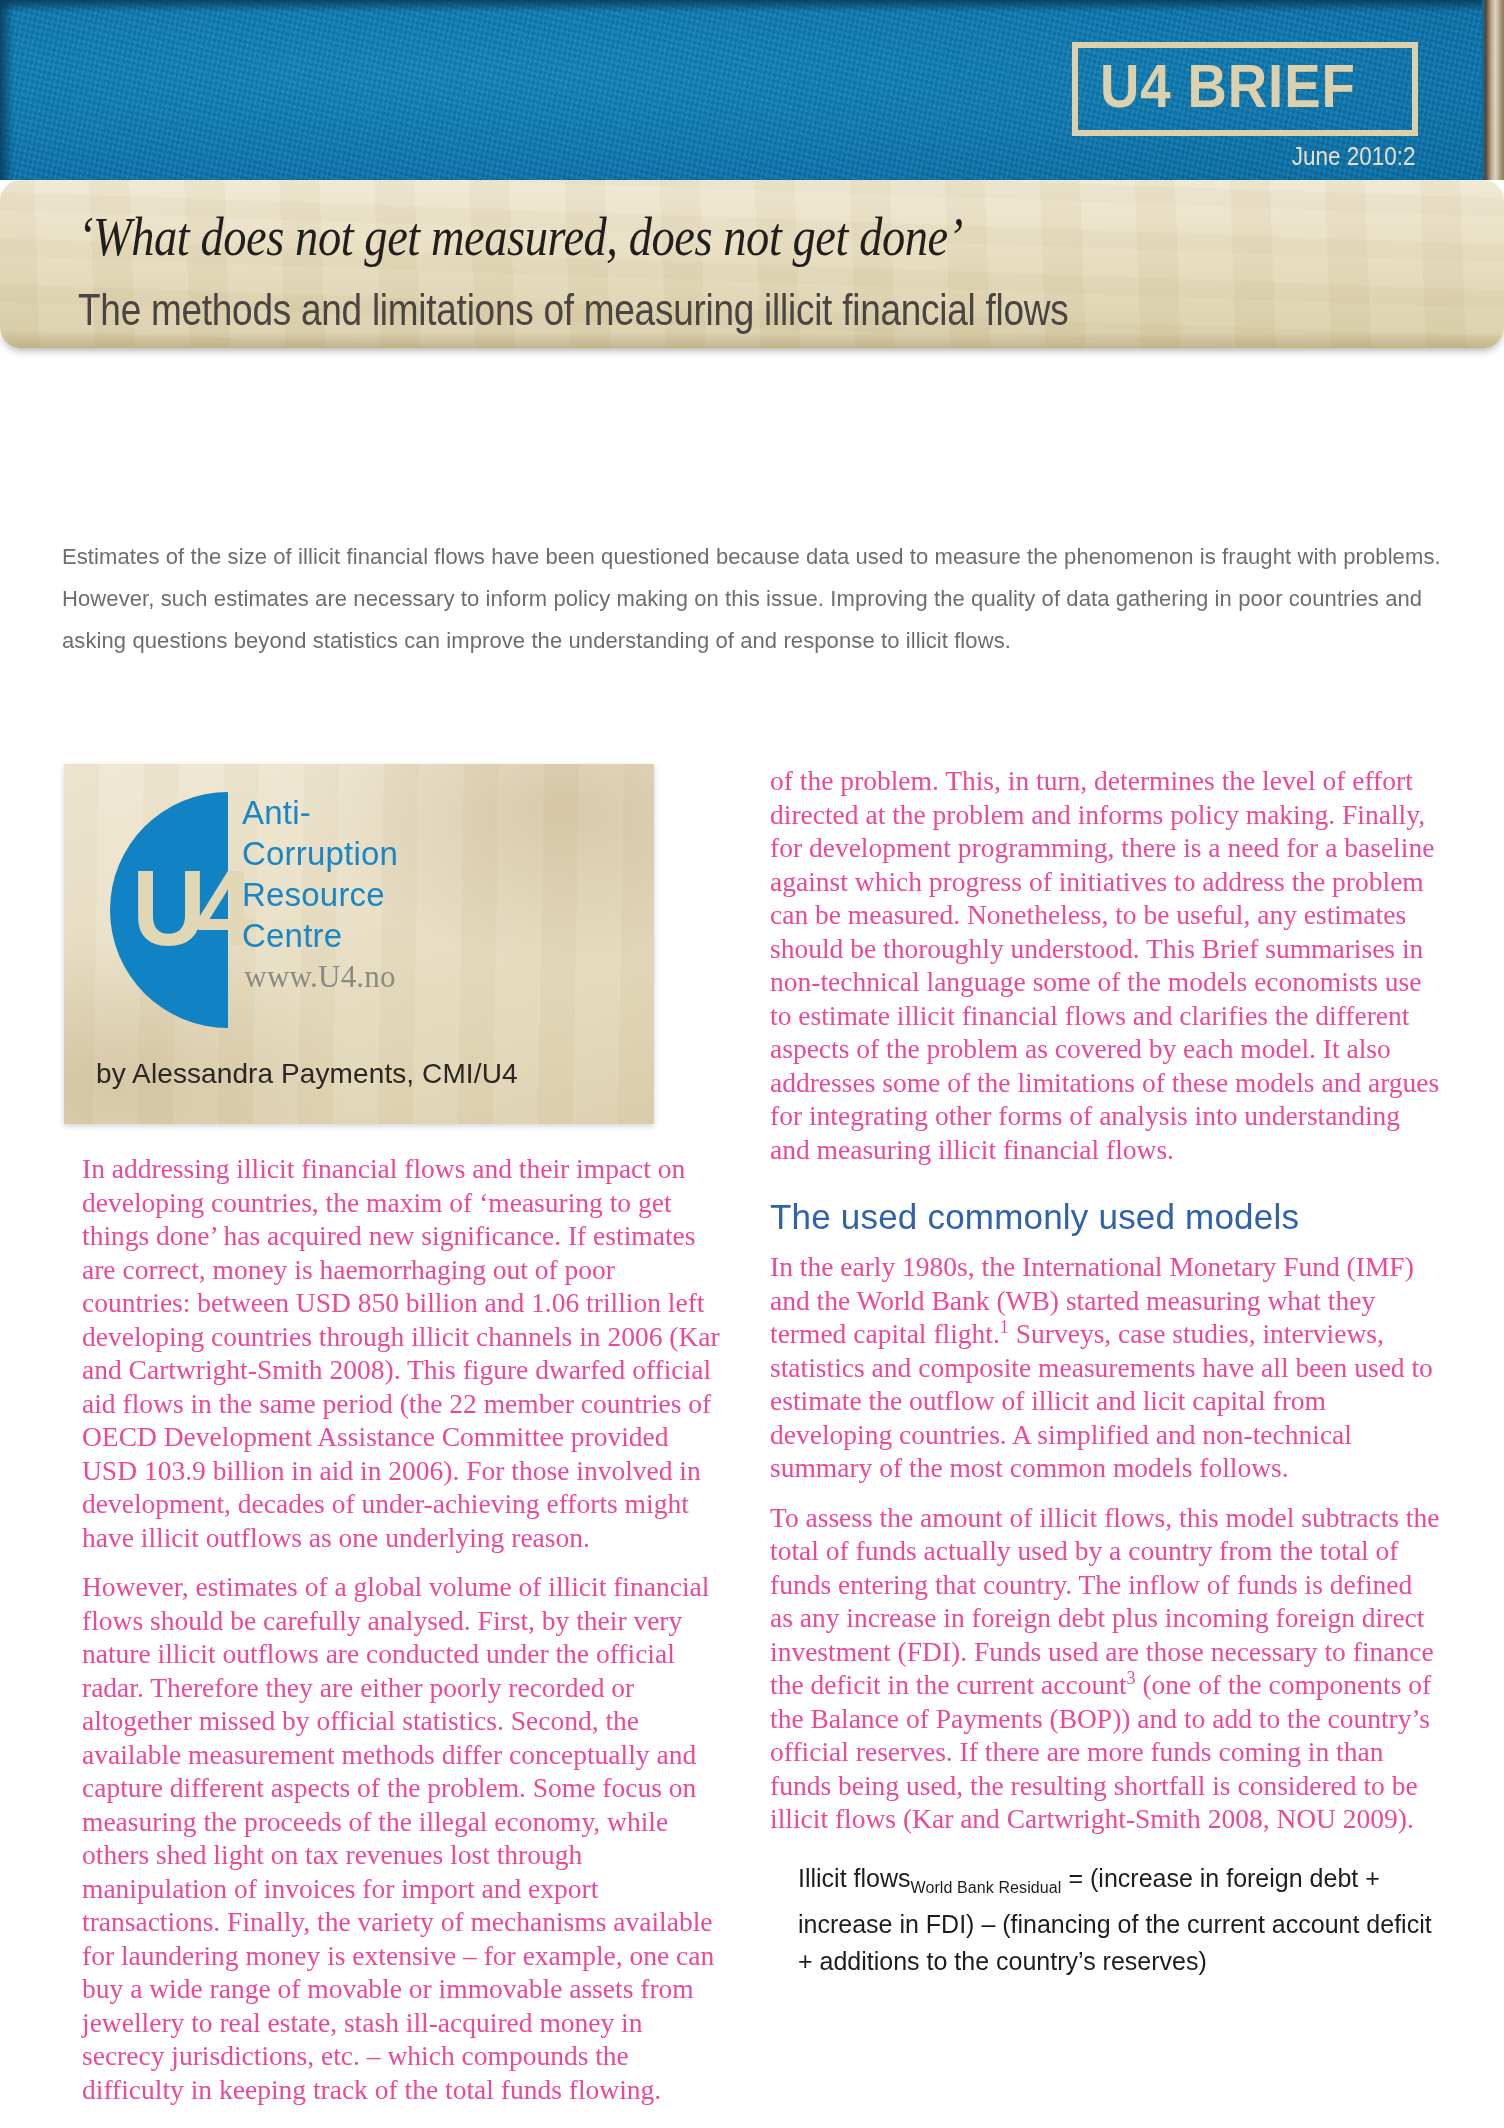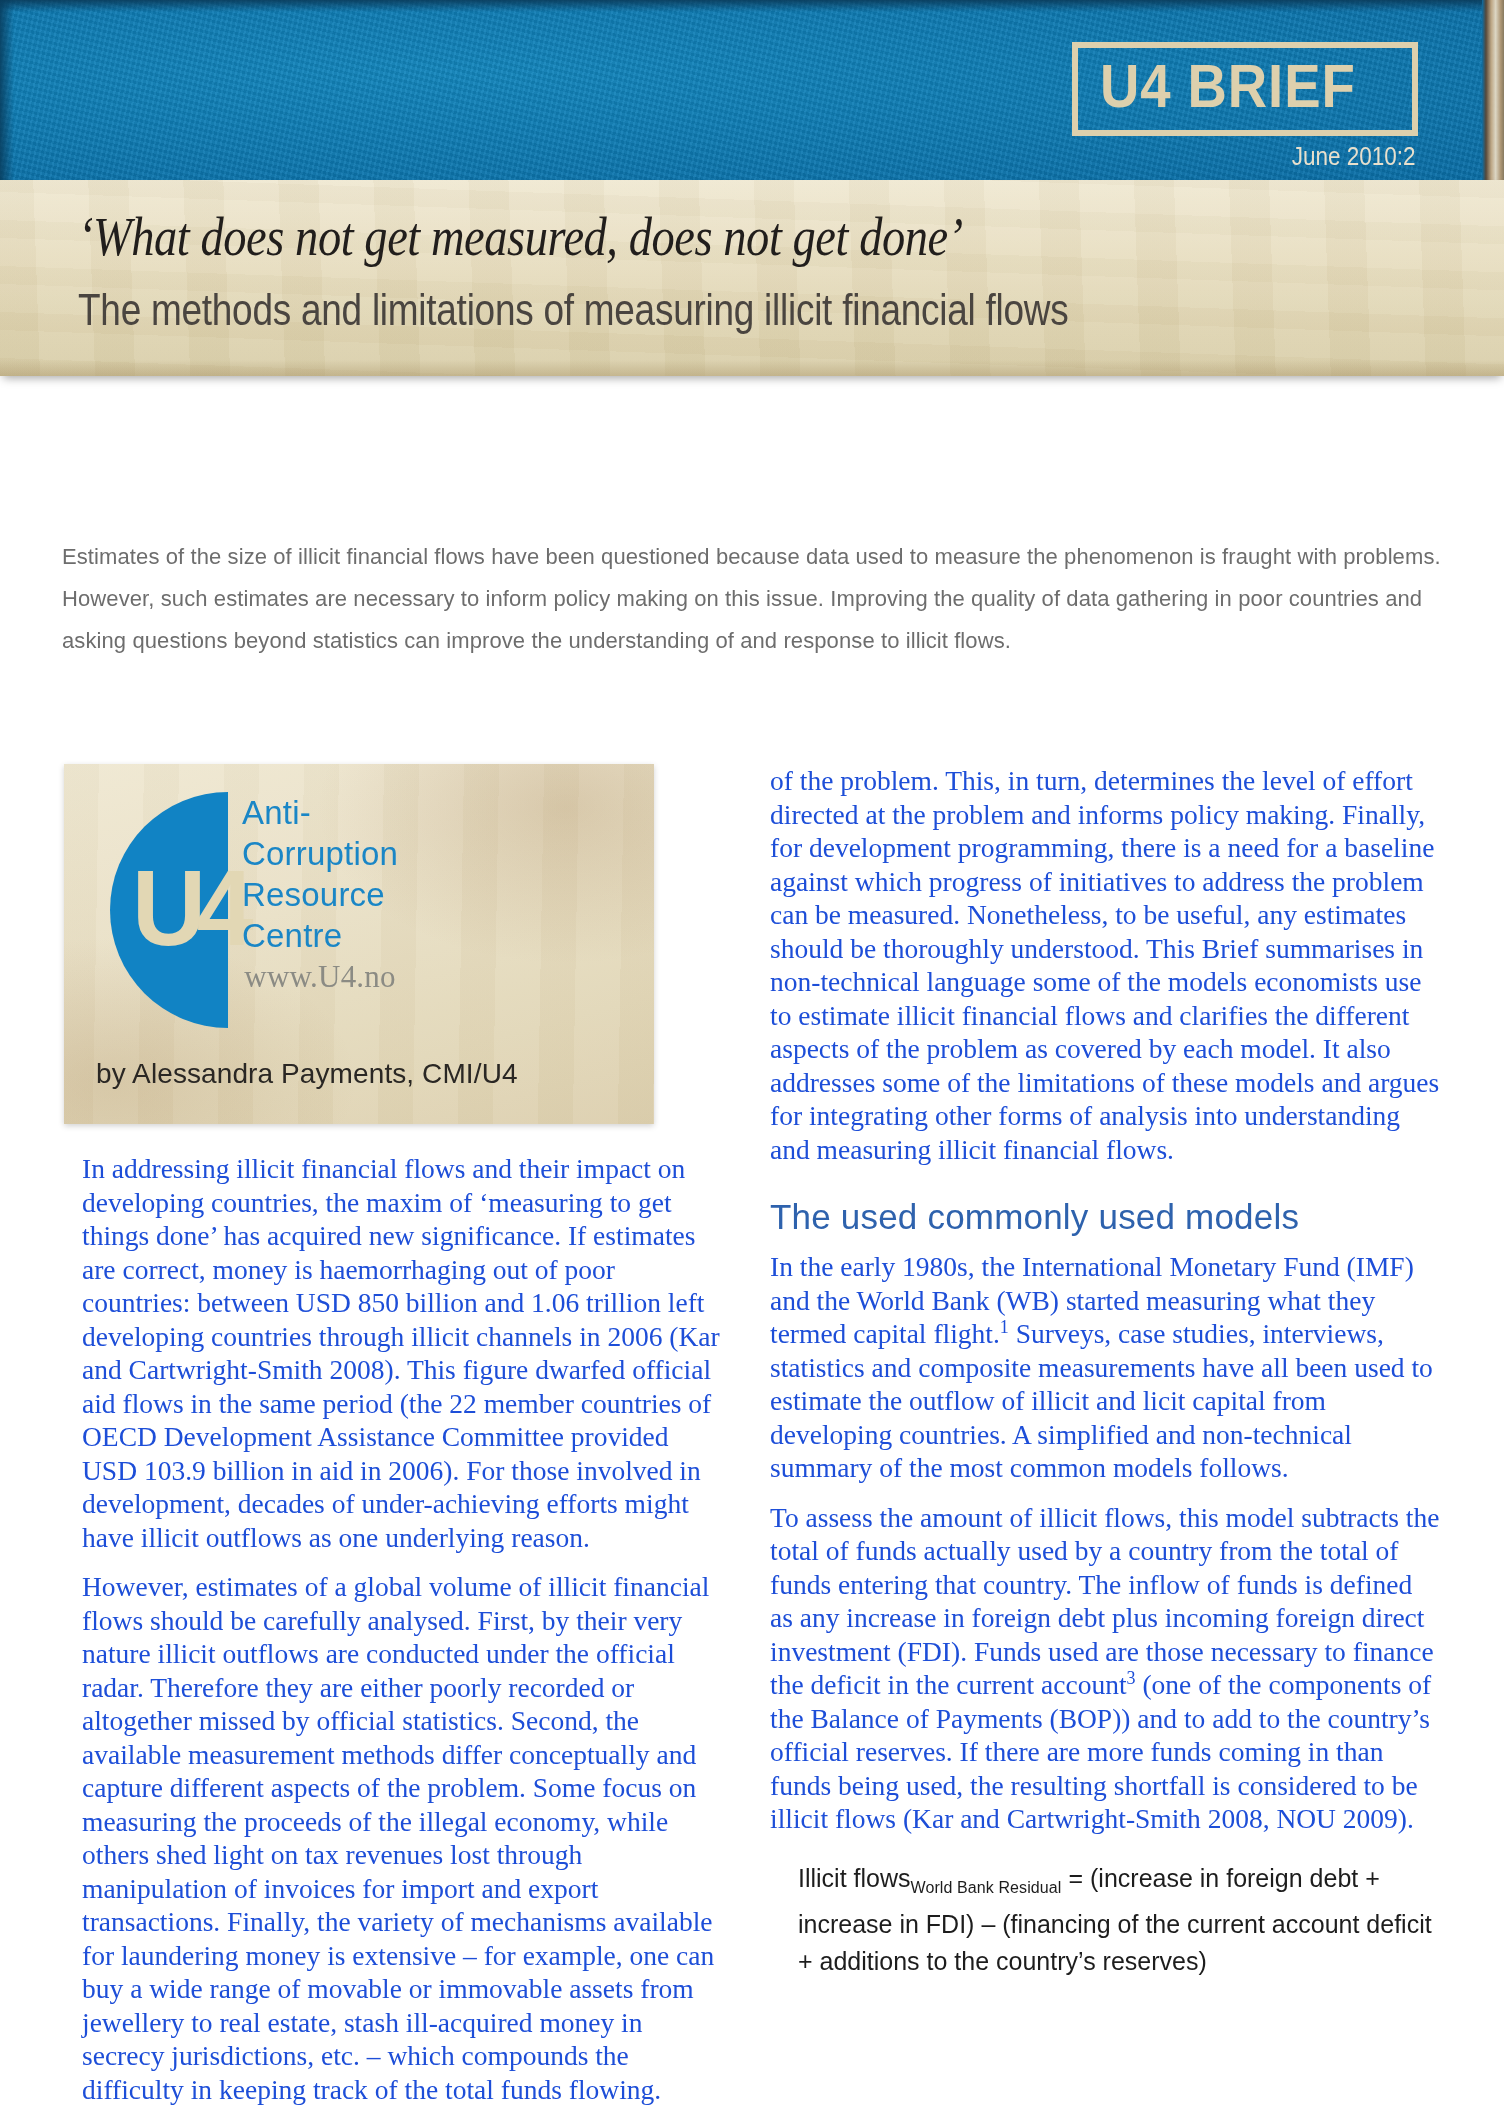--- a/index.html
+++ b/index.html
@@ -62,27 +62,28 @@
     color:#e8e0cd;
     transform:scaleX(0.9);
     transform-origin:right center;
     white-space:nowrap;
   }
 
   
   .title-band {
     position:relative;
     width:1504px;
-    height:196px;
+    height:168px;
     background:
       repeating-linear-gradient(88deg, rgba(160,140,100,0.05) 0 40px, rgba(255,255,255,0.05) 40px 95px),
       repeating-linear-gradient(2deg, rgba(150,130,90,0.035) 0 18px, rgba(255,255,255,0.04) 18px 46px),
       linear-gradient(180deg,#efe8d1 0%, #e6dcbd 45%, #ddd2ae 78%, #d8cda8 100%);
     box-shadow: 0 5px 9px -3px rgba(0,0,0,0.35);
     overflow:hidden;
+    border-radius:21px;
   }
   .title-band:after {
     content:"";
     position:absolute; left:0; right:0; bottom:0; height:16px;
     background:linear-gradient(180deg, rgba(190,170,125,0) 0%, rgba(170,150,105,0.45) 100%);
   }
   .main-title {
     position:absolute;
     left:78px; top:26px;
     font-family:"Liberation Serif", serif;
@@ -196,21 +197,21 @@
     font-family:"Liberation Sans", sans-serif;
     font-size:28px;
     color:#2a2724;
     letter-spacing:0.1px;
   }
 
   p.body {
     font-family:"Liberation Serif", serif;
     font-size:27.5px;
     line-height:33.5px;
-    color:#1d4ed8;
+    color:#ec4899;
     margin:0 12px 16px 0;
     text-align:left;
   }
   p.body:last-child { margin-bottom:0; }
   .col-left p.body:first-of-type { margin-top:28px; }
 
   .h-section {
     font-family:"Liberation Sans", sans-serif;
     font-weight:300;
     font-size:35px;

